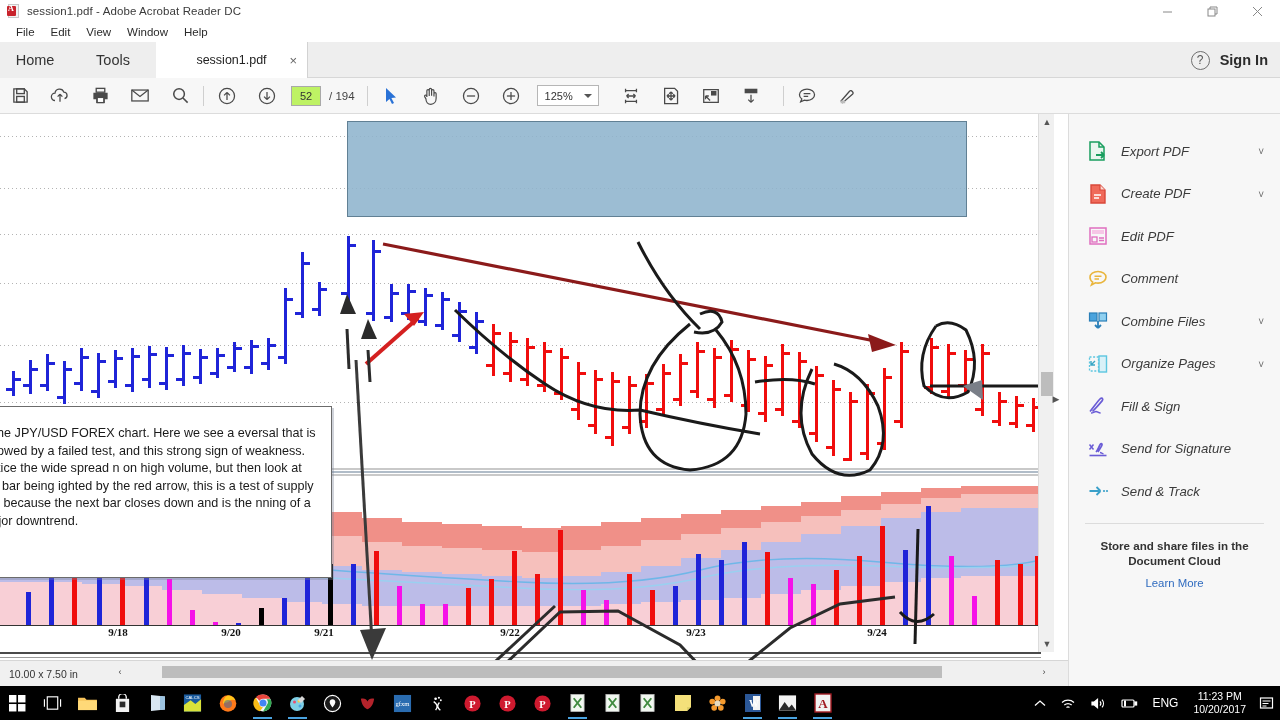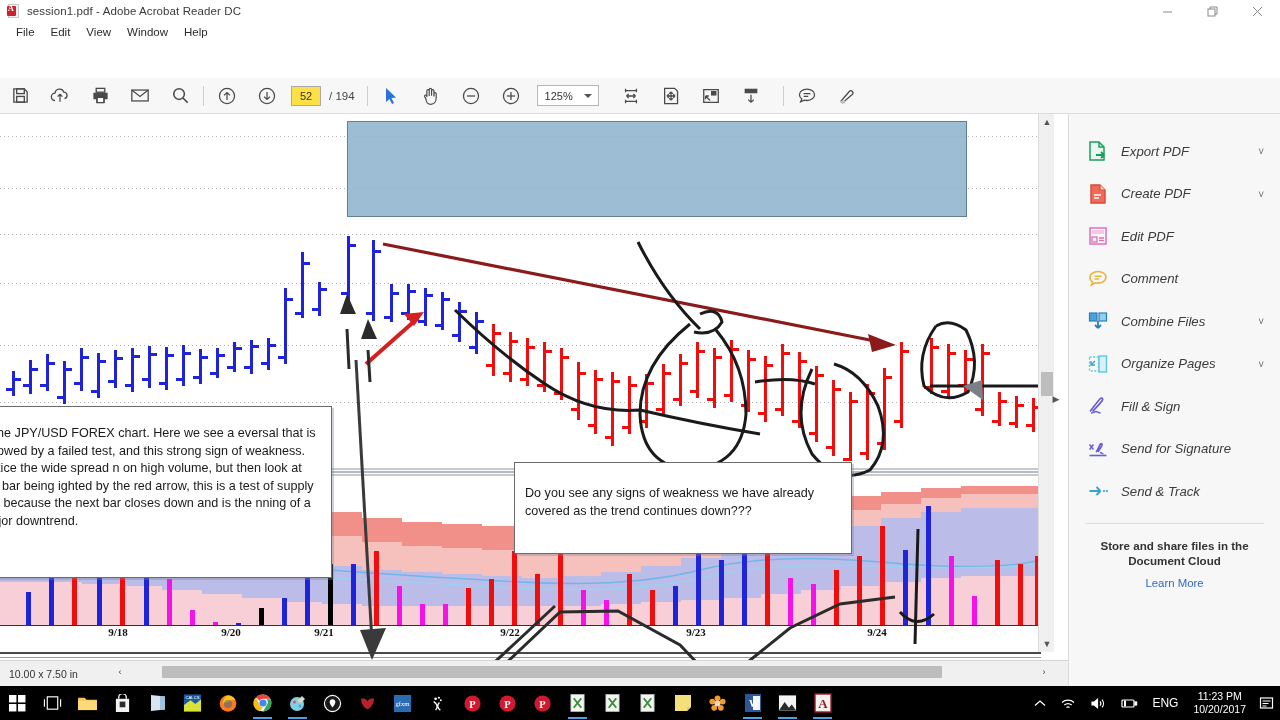--- a/index.html
+++ b/index.html
@@ -88,21 +88,21 @@
     background:#f7f7f7; border-bottom:1px solid #dcdcdc;
     display:flex; align-items:center;
   }
   .tool {
     width:40px; height:36px; display:flex; align-items:center; justify-content:center;
     color:#4a4a4a;
   }
   .tool svg { display:block; }
   .tsep { width:1px; height:20px; background:#cfcfcf; margin:0 3px; }
   .pagebox {
-    width:30px; height:20px; border:1px solid #a9a9a9; background:#fde047;
+    width:30px; height:20px; border:1px solid #a9a9a9; background:#bef264;
     font-size:11px; color:#333; display:flex; align-items:center;
     justify-content:center; margin-left:4px;
   }
   .pagetot { font-size:11.5px; color:#444; margin-left:8px; }
   .zoombox {
     width:62px; height:21px; border:1px solid #b6b6b6; background:#fff;
     display:flex; align-items:center; margin-left:6px; position:relative;
   }
   .zoombox .zv { font-size:11px; color:#333; margin-left:7px; }
   .zoombox .cv {
@@ -272,20 +272,32 @@
   </div>
 
   <div class="menubar">
     <div class="menu-item">File</div>
     <div class="menu-item">Edit</div>
     <div class="menu-item">View</div>
     <div class="menu-item">Window</div>
     <div class="menu-item">Help</div>
   </div>
 
+  <div class="tabrow">
+    <div class="navbtn" id="home">Home</div>
+    <div class="navbtn" id="tools">Tools</div>
+    <div class="doctab">
+      <span class="lbl">session1.pdf</span>
+      <span class="x">×</span>
+    </div>
+    <div class="signin-wrap">
+      <div class="help-circ">?</div>
+      <div class="signin-txt">Sign In</div>
+    </div>
+  </div>
 
   <div class="toolbar">
     <div class="tool">
       <svg width="19" height="19" viewBox="0 0 20 20" fill="none" stroke="#4a4a4a" stroke-width="1.4">
         <path d="M3 3h11l3 3v11H3z"></path>
           <rect x="6" y="3" width="8" height="5"></rect>
           <rect x="6" y="11" width="8" height="6"></rect>
       </svg>
     </div>
     <div class="tool">
@@ -796,23 +808,20 @@
         <path d="M900 498 q16 18 34 2" stroke="#1a1a1a" stroke-width="3" fill="none"></path>
 
         <path d="M465 588 L560 498 L618 497 L680 531 L700 552 L720 566" stroke="#2b2b2b" stroke-width="3" fill="none"></path>
         <path d="M455 585 L555 492" stroke="#2b2b2b" stroke-width="3" fill="none"></path>
         <path d="M723 568 L790 514 L840 490 L895 483" stroke="#2b2b2b" stroke-width="3" fill="none"></path>
       </svg>
 
       <div class="annbox" style="left:-42px;top:292px;width:374px;height:172px;padding:18px 14px 0 22px">
         <p>is the JPY/USD FOREX chart. Here we see a eversal that is followed by a failed test, and this strong sign of weakness. Notice the wide spread n on high volume, but then look at the bar being ighted by the red arrow, this is a test of supply ails because the next bar closes down and is the nning of a major downtrend.</p>
       </div>
-      <div class="annbox" style="left:514px;top:348px;width:338px;height:92px;padding:22px 14px 0 10px">
-        <p>Do you see any signs of weakness we have already covered as the trend continues down???</p>
-      </div>
 
     </div>
   </div>
 
   <div class="vscroll">
     <div class="vsb-arrow" style="top:0">▲</div>
     <div class="vsb-thumb" style="top:18px;height:0"></div>
     <div class="vsb-thumb" style="top:258px;height:24px"></div>
     <div class="vsb-arrow" style="bottom:0;top:auto">▼</div>
   </div>

